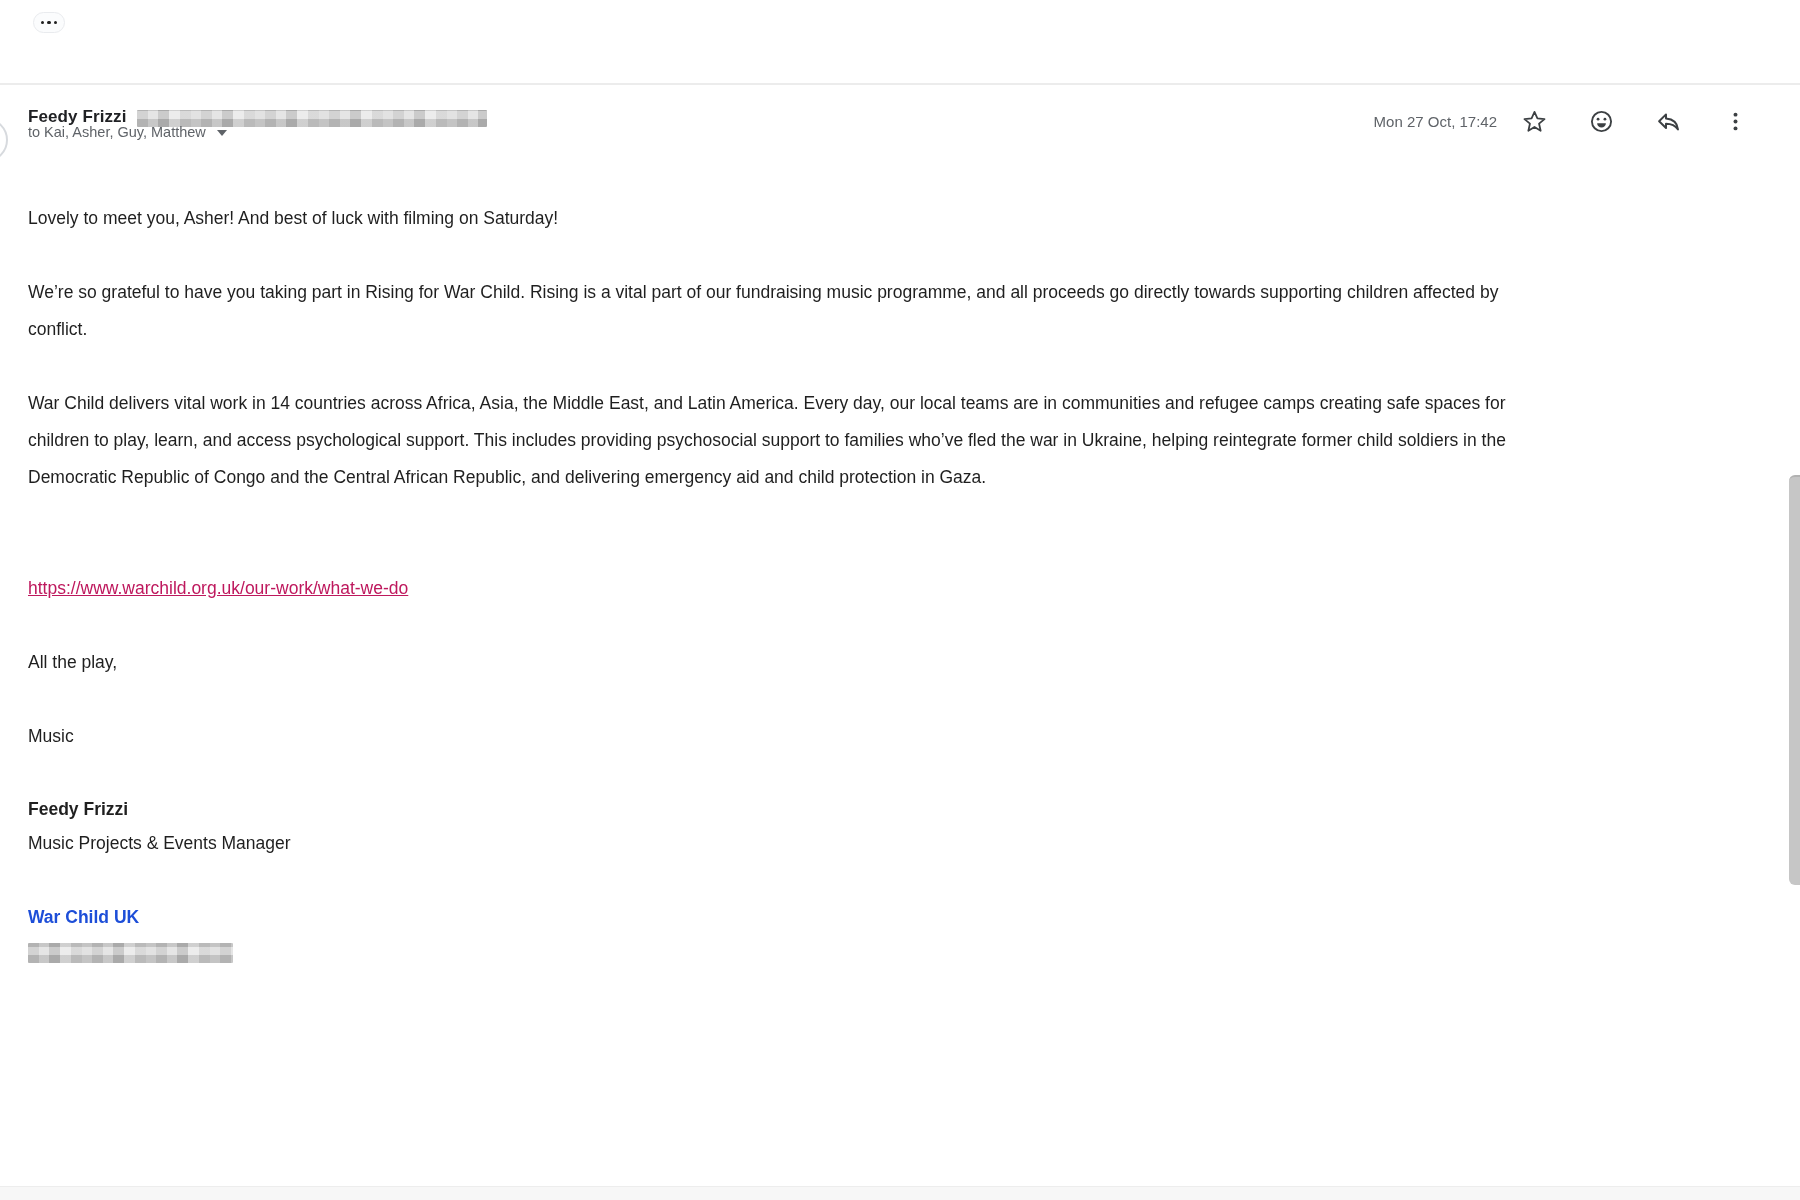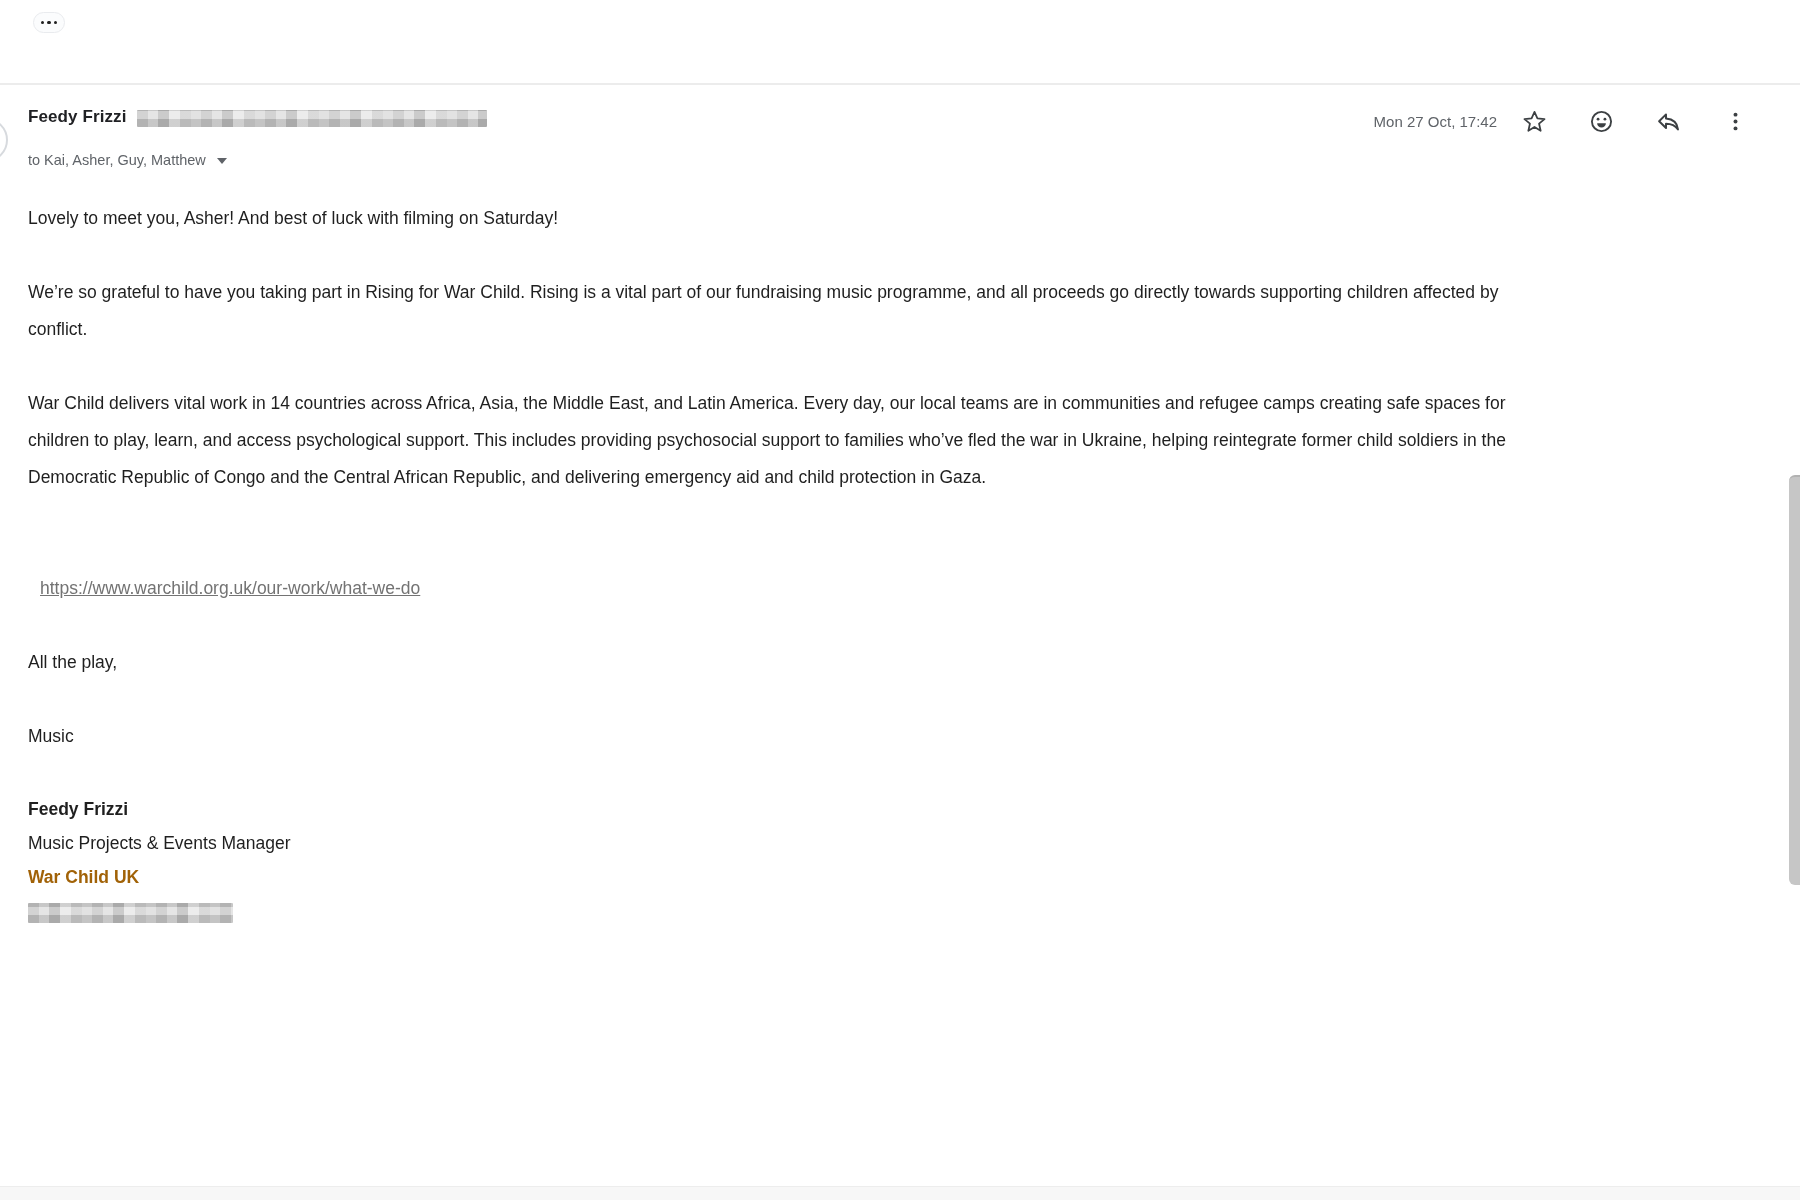--- a/index.html
+++ b/index.html
@@ -35,21 +35,21 @@
   .sender-row{position:absolute;left:28px;top:24px;display:flex;align-items:center;}
   .sender-name{font-weight:bold;font-size:17px;color:#202124;letter-spacing:.1px;}
   .redact{
     border-radius:1px;
     background-image:
       repeating-linear-gradient(0deg, rgba(0,0,0,0.10) 0 8px, rgba(255,255,255,0.22) 8px 16px),
       repeating-linear-gradient(90deg,#c7c7c7 0 11px,#dedede 11px 21px,#bdbdbd 21px 32px,#e7e7e7 32px 43px,#cfcfcf 43px 54px,#dadada 54px 64px);
   }
   .email-redact{width:350px;height:17px;margin-left:10px;margin-top:2px;}
   .to-row{
-    position:absolute;left:28px;top:69px;
+    position:absolute;left:28px;top:41px;
     display:flex;align-items:center;gap:11px;
     font-size:14.5px;color:#5f6368;cursor:pointer;
   }
   .chev-down{
     width:0;height:0;margin-top:2px;
     border-left:5px solid transparent;border-right:5px solid transparent;
     border-top:6px solid #5f6368;
   }
   .header-right{
     position:absolute;right:44px;top:16px;height:44px;
@@ -62,21 +62,21 @@
     cursor:pointer;margin-left:25px;
   }
   .icon-btn svg{display:block;}
 
   
   .message{
     position:absolute;top:200px;left:28px;width:1492px;
     font-size:17.5px;line-height:37px;color:#1f1f1f;
   }
   .message p{margin:0 0 37px 0;}
-  .message a{color:#737373;margin-left:12px;}
+  .message a{color:#be185d;}
 
   
   .signature{font-size:17.5px;line-height:34px;}
   .sig-name{font-weight:bold;color:#1f1f1f;}
   .sig-org{font-weight:bold;}
   .phone-redact{width:205px;height:20px;margin-top:9px;}
 
   
   .scroll-track{position:absolute;top:0;right:0;width:12px;height:1200px;background:transparent;}
   .scroll-thumb{
@@ -155,21 +155,21 @@
   <p>War Child delivers vital work in 14 countries across Africa, Asia, the Middle East, and Latin America. Every day, our local teams are in communities and refugee camps creating safe spaces for children to play, learn, and access psychological support. This includes providing psychosocial support to families who’ve fled the war in Ukraine, helping reintegrate former child soldiers in the Democratic Republic of Congo and the Central African Republic, and delivering emergency aid and child protection in Gaza.</p>
   <p><br>
     <a href="#">https://www.warchild.org.uk/our-work/what-we-do</a>
   </p>
   <p>All the play,</p>
   <p>Music</p>
 
   <div class="signature">
     <div class="sig-name">Feedy Frizzi</div>
     <div>Music Projects &amp; Events Manager</div>
-    <div class="sig-org" style="color:#a16207;">War Child UK</div>
+    <div class="sig-org" style="color:#1d4ed8;margin-top:40px;">War Child UK</div>
     <div class="redact phone-redact"></div>
   </div>
 </div>
 
 <div class="scroll-track">
   <div class="scroll-thumb"></div>
 </div>
 
 <div class="bottom-strip"></div>
 

